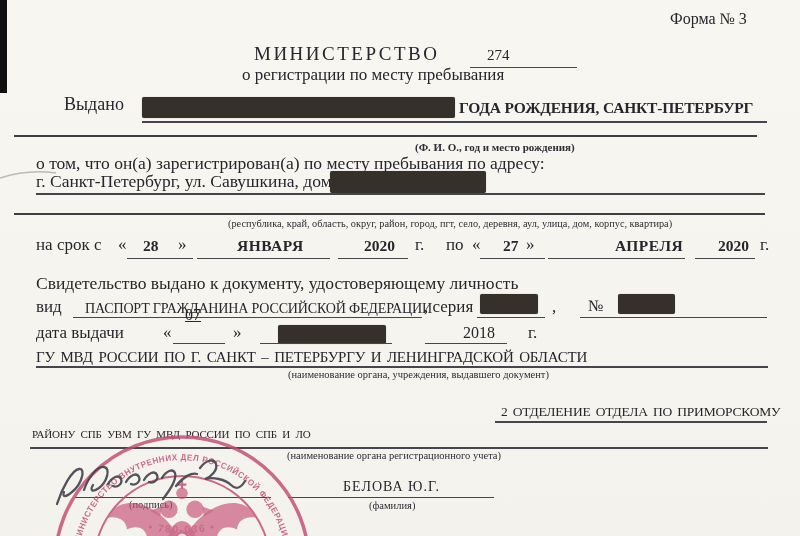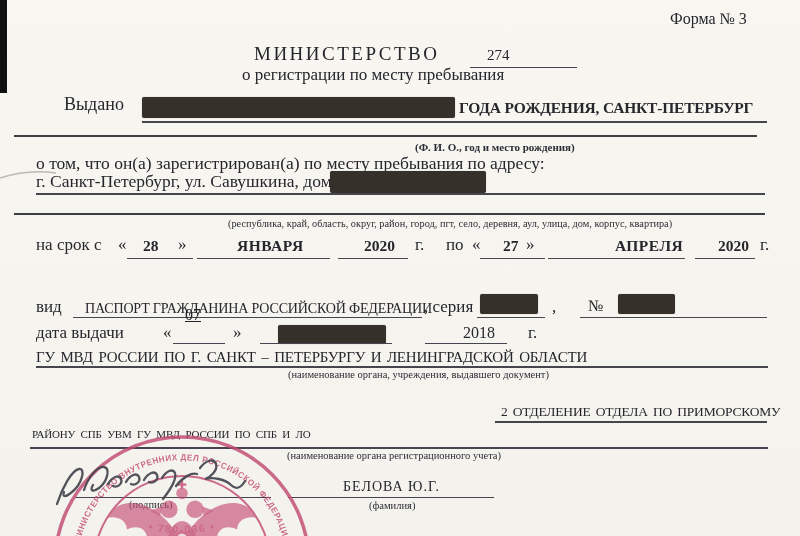--- a/index.html
+++ b/index.html
@@ -59,20 +59,21 @@
   <div class="t b" style="left:571px;top:238px;font-size:15.5px;letter-spacing:0.5px;margin-left:44px;">АПРЕЛЯ</div>
   <div class="t b" style="left:718px;top:238px;font-size:15.5px;">2020</div>
   <div class="t" style="left:760px;top:236px;">г.</div>
   <div class="rule" style="left:127px;top:258px;width:66px;height:1px;"></div>
   <div class="rule" style="left:197px;top:258px;width:133px;height:1px;"></div>
   <div class="rule" style="left:338px;top:258px;width:70px;height:1px;"></div>
   <div class="rule" style="left:480px;top:258px;width:65px;height:1px;"></div>
   <div class="rule" style="left:548px;top:258px;width:137px;height:1px;"></div>
   <div class="rule" style="left:695px;top:258px;width:60px;height:1px;"></div>
 
+  <div class="t" style="left:36px;top:274px;font-size:17.5px;">Свидетельство выдано к документу, удостоверяющему личность</div>
   <div class="t" style="left:36px;top:298px;">вид</div>
   <div class="t cond" style="left:85px;top:301px;font-size:14.5px;transform:scaleX(.97);transform-origin:left;">ПАСПОРТ ГРАЖДАНИНА РОССИЙСКОЙ ФЕДЕРАЦИИ</div>
   <div class="rule" style="left:73px;top:317px;width:349px;height:1px;"></div>
   <div class="t" style="left:424px;top:298px;">, серия</div>
   <div class="blk" style="left:480px;top:294px;width:58px;height:20px;"></div>
   <div class="rule" style="left:477px;top:317px;width:68px;height:1px;"></div>
   <div class="t" style="left:552px;top:298px;">,</div>
   <div class="t" style="left:588px;top:298px;font-size:16px;">№</div>
   <div class="blk" style="left:618px;top:294px;width:57px;height:20px;"></div>
   <div class="rule" style="left:580px;top:317px;width:187px;height:1px;"></div>

